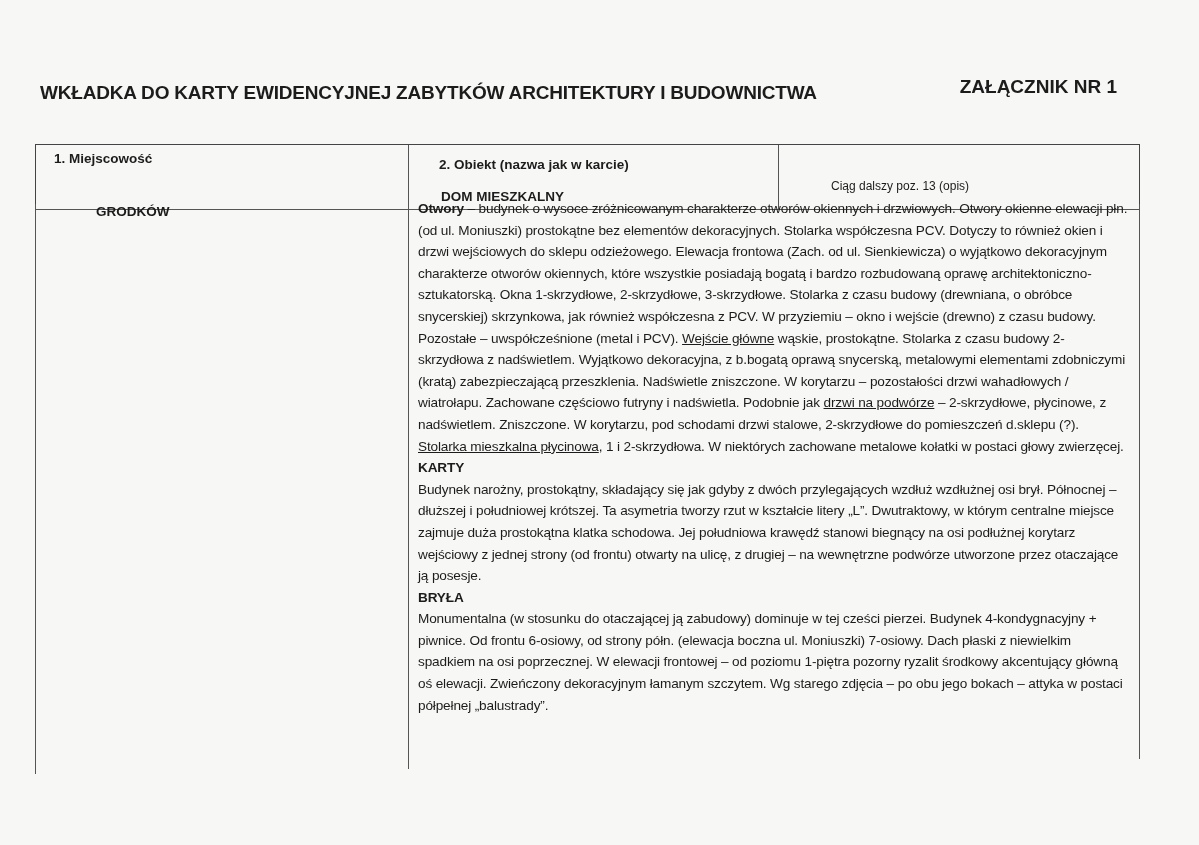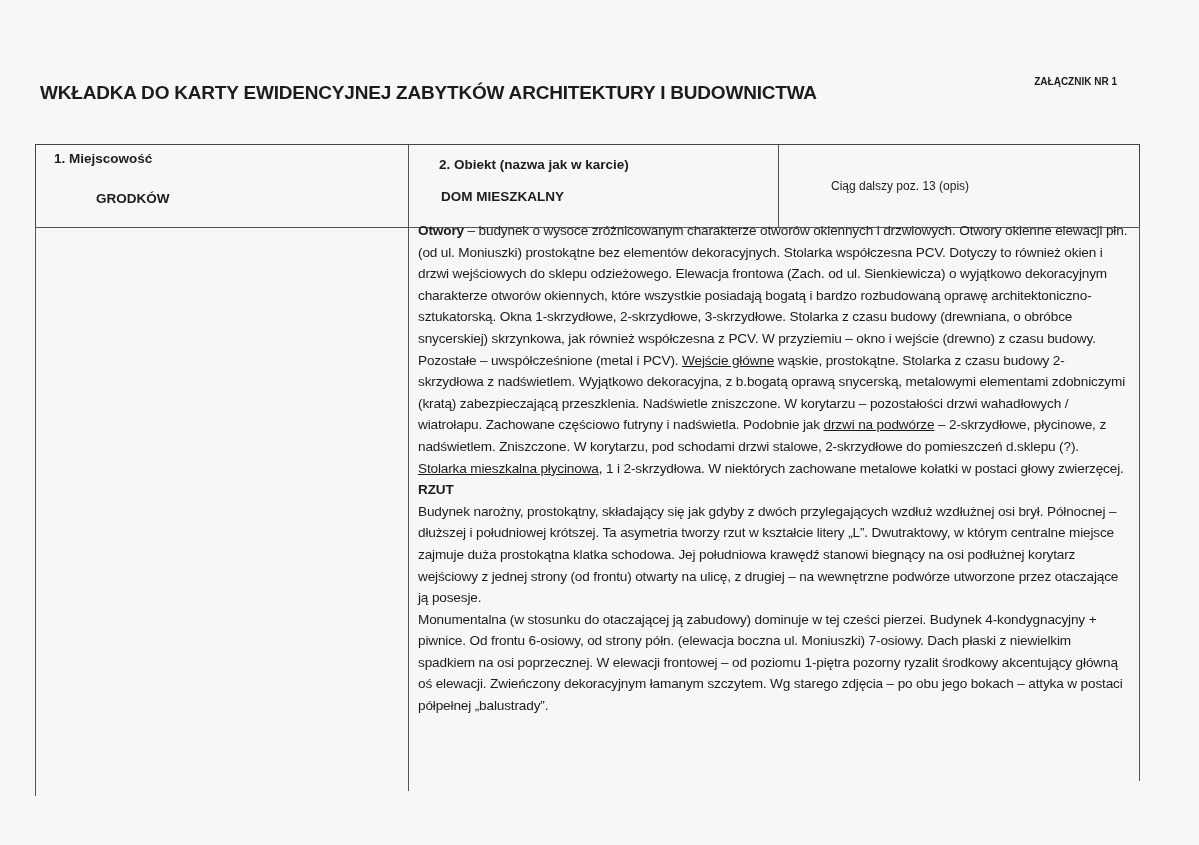--- a/index.html
+++ b/index.html
@@ -1,35 +1,35 @@
 <!DOCTYPE html>
 <html><head>
 <meta charset="utf-8">
 <style>
   html, body { margin:0; padding:0; }
   body { width:1199px; height:845px; background:#f7f7f5; position:relative; overflow:hidden;
          font-family:"Liberation Sans", sans-serif; color:#1c1c1c; }
   .title { position:absolute; left:40px; top:82px; font-size:19px; font-weight:bold; letter-spacing:-0.2px; }
-  .annex { position:absolute; right:82px; top:76px; font-size:10px; font-weight:bold; }
+  .annex { position:absolute; right:82px; top:76px; font-size:19px; font-weight:bold; }
   .tbl { position:absolute; left:35px; top:144px; width:1105px; }
-  .hdr { display:flex; border-top:1px solid #444; border-left:1px solid #444; border-right:1px solid #444; border-bottom:1px solid #555; height:84px; box-sizing:border-box; }
+  .hdr { display:flex; border-top:1px solid #444; border-left:1px solid #444; border-right:1px solid #444; border-bottom:1px solid #555; height:66px; box-sizing:border-box; }
   .hcell { position:relative; box-sizing:border-box; font-size:13.5px; }
   .c1 { width:373px; border-right:1px solid #555; }
   .c2 { width:370px; border-right:1px solid #555; }
   .c3 { flex:1; }
   .h-label { position:absolute; font-weight:bold; }
   .h-value { position:absolute; font-weight:bold; }
   .c1 .h-label { left:18px; top:6px; }
-  .c1 .h-value { left:60px; top:46px; }
+  .c1 .h-value { left:60px; top:59px; }
   .c2 .h-label { left:30px; top:12px; }
   .c2 .h-value { left:32px; top:44px; }
   .c3 .h-label { left:30px; top:-5px; line-height:21px; }
   .c3 .h-label .l2 { padding-left:22px; display:block; }
   .c3 .h-sub { position:absolute; left:52px; top:34px; font-size:12px; font-weight:normal; }
-  .body { position:absolute; top:82px; left:0; width:1095px; height:570px; }
+  .body { position:absolute; top:60px; left:0; width:1095px; height:570px; }
   .vline { position:absolute; top:0; width:1px; background:#555; }
   .desc { position:absolute; left:383px; top:-6px; width:710px; font-size:13.6px; line-height:21.6px; letter-spacing:-0.15px; }
   .desc b { font-weight:bold; }
   .desc u { text-decoration:underline; }
   .sec { font-weight:bold; display:block; }
   p { margin:0; }
 </style>
 </head>
 <body>
 
@@ -54,21 +54,22 @@
   <div class="body">
     <div class="vline" style="left:0; height:570px;"></div>
     <div class="vline" style="left:373px; height:565px;"></div>
     <div class="vline" style="left:1104px; height:555px;"></div>
 
     <div class="desc">
       <p>
         <b>Otwory</b><span> – budynek o wysoce zróżnicowanym charakterze otworów okiennych i drzwiowych. Otwory okienne elewacji płn. (od ul. Moniuszki) prostokątne bez elementów dekoracyjnych. Stolarka współczesna PCV. Dotyczy to również okien i drzwi wejściowych do sklepu odzieżowego. Elewacja frontowa (Zach. od ul. Sienkiewicza) o wyjątkowo dekoracyjnym charakterze otworów okiennych, które wszystkie posiadają bogatą i bardzo rozbudowaną oprawę architektoniczno-sztukatorską. Okna 1-skrzydłowe, 2-skrzydłowe, 3-skrzydłowe. Stolarka z czasu budowy (drewniana, o obróbce snycerskiej) skrzynkowa, jak również współczesna z PCV. W przyziemiu – okno i wejście (drewno) z czasu budowy. Pozostałe – uwspółcześnione (metal i PCV). </span><u>Wejście główne</u><span> wąskie, prostokątne. Stolarka z czasu budowy 2-skrzydłowa z nadświetlem. Wyjątkowo dekoracyjna, z b.bogatą oprawą snycerską, metalowymi elementami zdobniczymi (kratą) zabezpieczającą przeszklenia. Nadświetle zniszczone. W korytarzu – pozostałości drzwi wahadłowych / wiatrołapu. Zachowane częściowo futryny i nadświetla. Podobnie jak </span><u>drzwi na podwórze</u><span> – 2-skrzydłowe, płycinowe, z nadświetlem. Zniszczone. W korytarzu, pod schodami drzwi stalowe, 2-skrzydłowe do pomieszczeń d.sklepu (?). </span><u>Stolarka mieszkalna płycinowa</u><span>, 1 i 2-skrzydłowa. W niektórych zachowane metalowe kołatki w postaci głowy zwierzęcej.</span>
       </p>
       <p>
-        <span class="sec">RZUT</span>
+        <span class="sec">KARTY</span>
         <span>Budynek narożny, prostokątny, składający się jak gdyby z dwóch przylegających wzdłuż wzdłużnej osi brył. Północnej – dłuższej i południowej krótszej. Ta asymetria tworzy rzut w kształcie litery „L”. Dwutraktowy, w którym centralne miejsce zajmuje duża prostokątna klatka schodowa. Jej południowa krawędź stanowi biegnący na osi podłużnej korytarz wejściowy z jednej strony (od frontu) otwarty na ulicę, z drugiej – na wewnętrzne podwórze utworzone przez otaczające ją posesje.</span>
       </p>
       <p>
+        <span class="sec">BRYŁA</span>
         <span>Monumentalna (w stosunku do otaczającej ją zabudowy) dominuje w tej cześci pierzei. Budynek 4-kondygnacyjny + piwnice. Od frontu 6-osiowy, od strony półn. (elewacja boczna ul. Moniuszki) 7-osiowy. Dach płaski z niewielkim spadkiem na osi poprzecznej. W elewacji frontowej – od poziomu 1-piętra pozorny ryzalit środkowy akcentujący główną oś elewacji. Zwieńczony dekoracyjnym łamanym szczytem. Wg starego zdjęcia – po obu jego bokach – attyka w postaci półpełnej „balustrady”.</span>
       </p>
     </div>
   </div>
 </div>
 
 </body></html>

